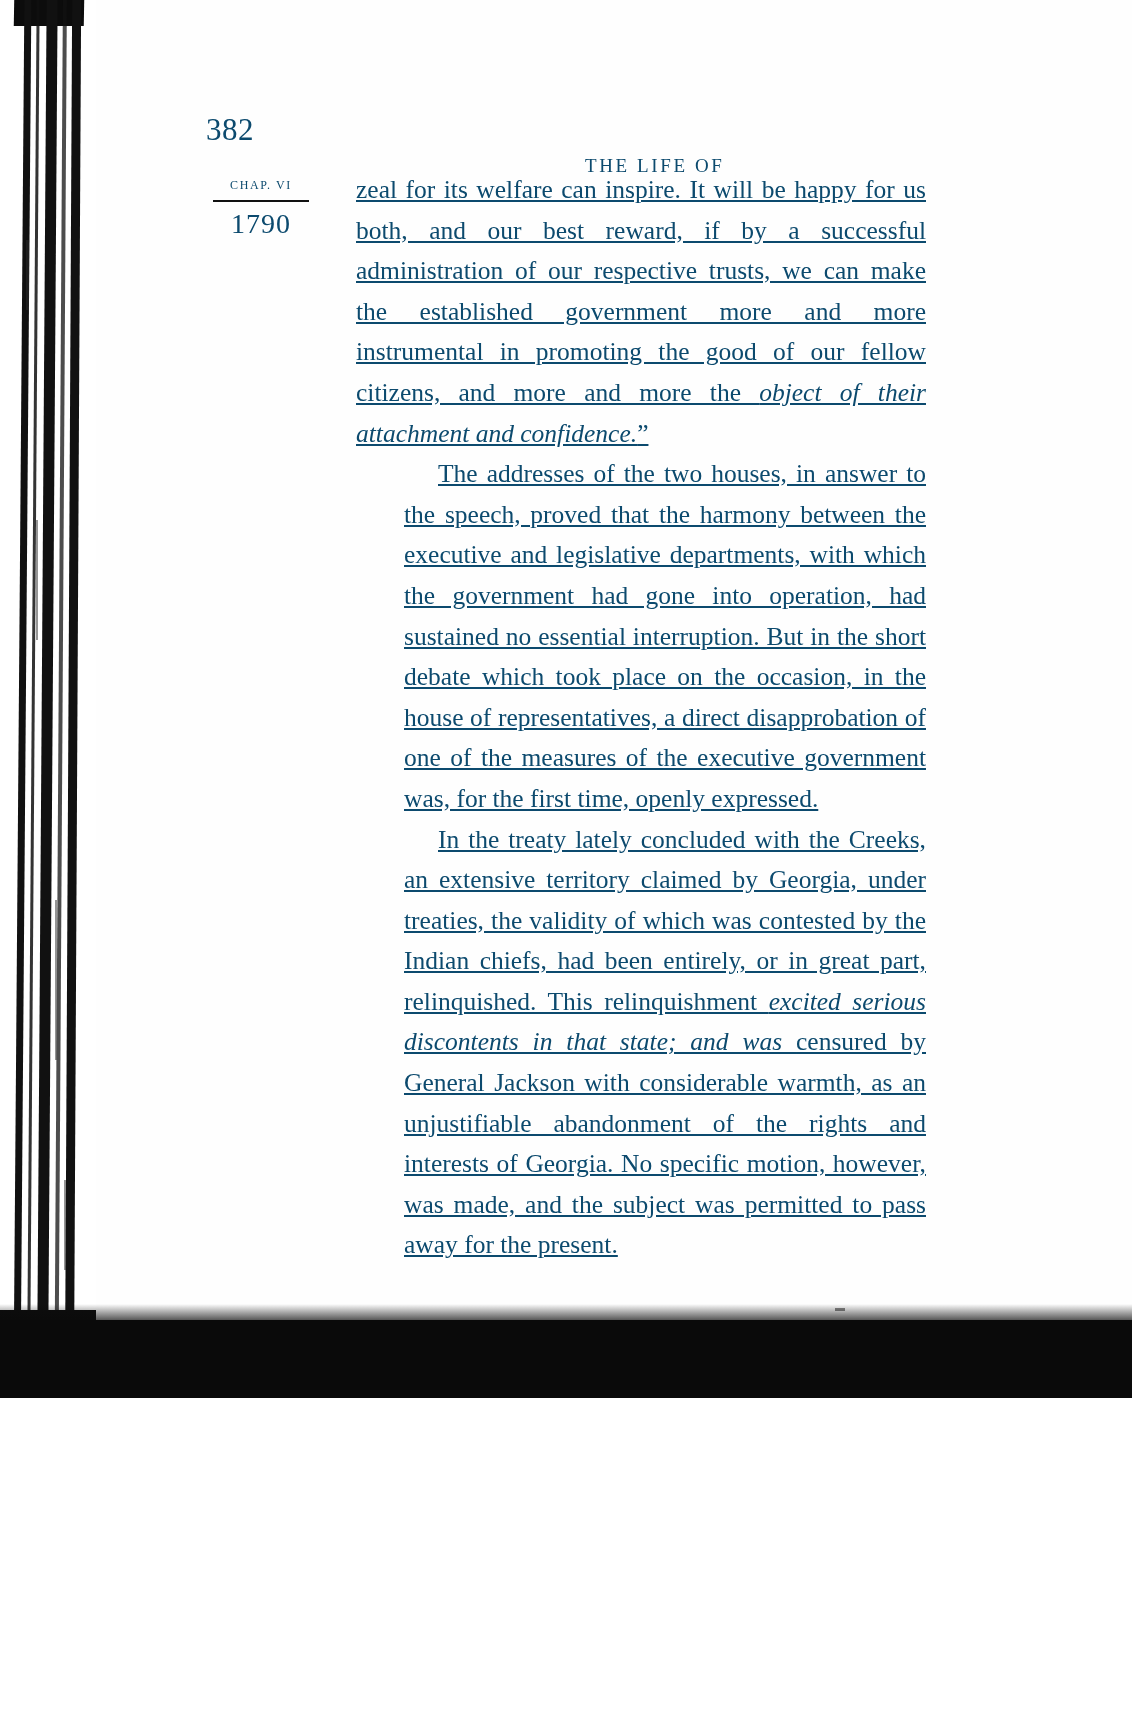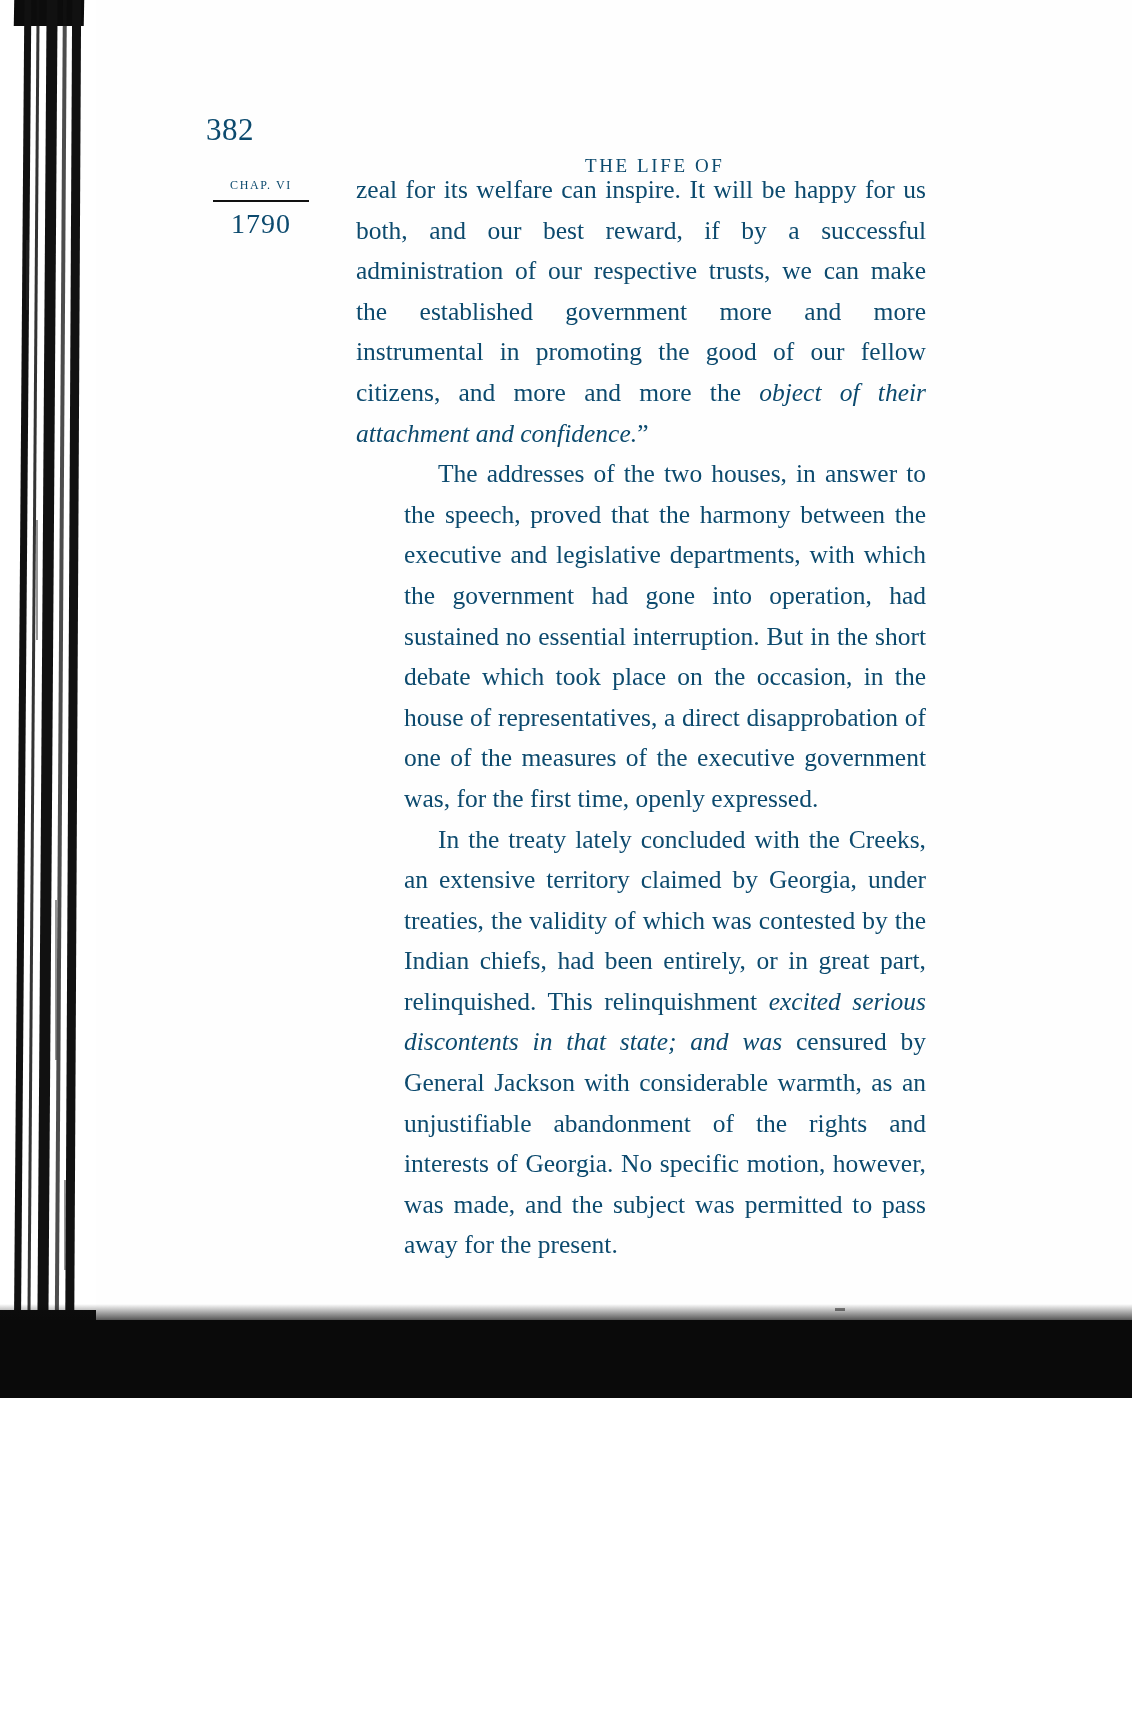--- a/index.html
+++ b/index.html
@@ -130,20 +130,21 @@
   .textblock {
     position: absolute;
     left: 356px;
     top: 170px;
     width: 570px;
     font-size: 25.5px;
     line-height: 40.6px;
     text-align: justify;
     text-justify: inter-word;
     hyphens: none;
+    text-decoration: underline;
   }
   .textblock p {
     margin: 0;
   }
   .textblock p.indent {
     text-indent: 34px;
     margin-left: 48px;
   }
   .textblock .ital {
     font-style: italic;

